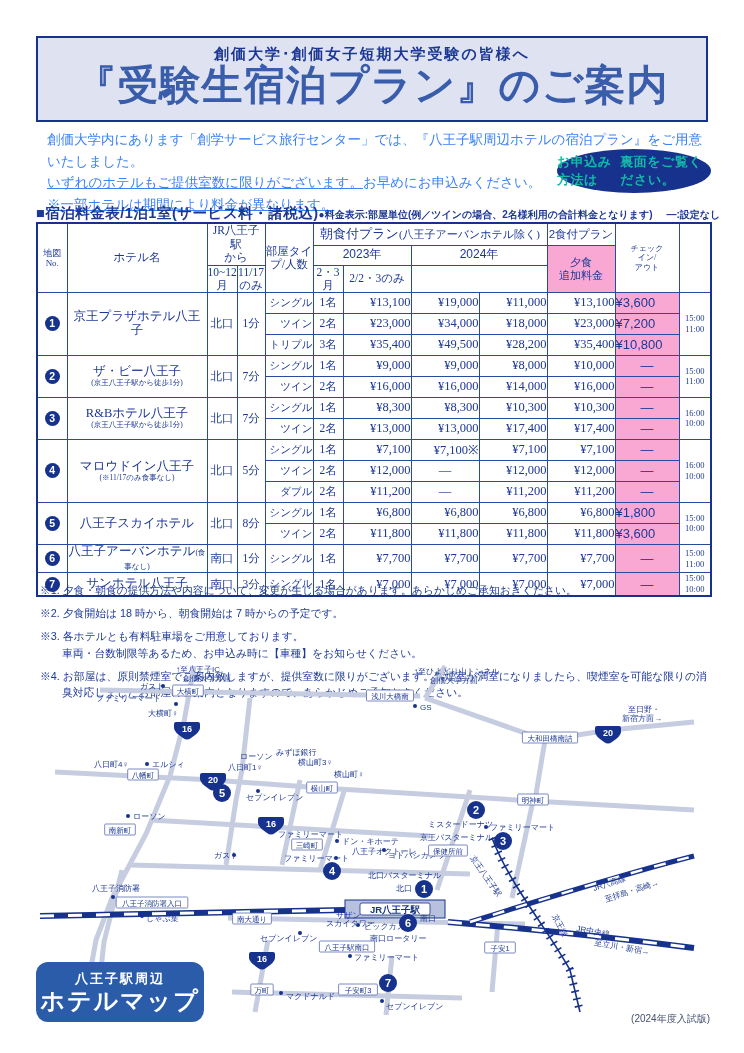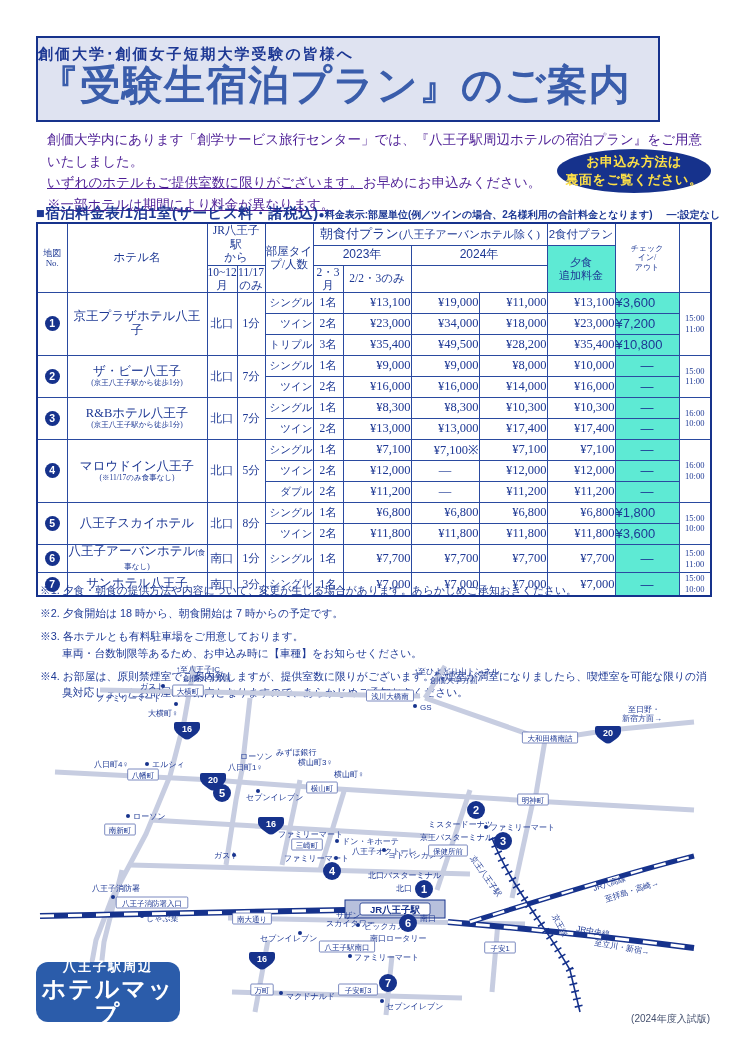--- a/index.html
+++ b/index.html
@@ -1,33 +1,33 @@
 <!DOCTYPE html>
 <html><head>
 <meta charset="utf-8">
 <style>
   html,body{margin:0;padding:0}
   body{width:744px;height:1053px;position:relative;background:#fff;
        font-family:"Liberation Sans",sans-serif;color:#1d3894;overflow:hidden}
   .page{position:absolute;inset:0}
 
   
-  .hdr{position:absolute;left:36px;top:36px;width:624px;height:86px;box-sizing:border-box;
-       background:#dfe3f1;border:2px solid #16328c;text-align:left}
+  .hdr{position:absolute;left:36px;top:36px;width:672px;height:86px;box-sizing:border-box;
+       background:#dfe3f1;border:2px solid #16328c;text-align:center}
   .aud{margin-top:7px;font-size:15px;font-weight:bold;letter-spacing:2px;color:#1d3894}
   .ttl{font-size:41px;font-weight:900;color:#3a5dab;line-height:1.05;letter-spacing:1px;
        font-family:"Liberation Sans",sans-serif}
 
   
   .intro{position:absolute;left:47px;top:129px;width:662px;
-         font-family:"Liberation Serif",serif;font-size:13.5px;line-height:1.6;color:#4c1d95}
+         font-family:"Liberation Serif",serif;font-size:13.5px;line-height:1.6;color:#3b82f6}
   .intro .u{text-decoration:underline}
   .oval{position:absolute;left:557px;top:149px;width:154px;height:44px;background:#16328c;
-        border-radius:50%;color:#fde047;font-weight:bold;font-size:13px;line-height:1.4;
-        display:flex;flex-direction:column;align-items:center;justify-content:center;letter-spacing:0.5px}
+        border-radius:50%;color:#14b8a6;font-weight:bold;font-size:13px;line-height:1.4;
+        display:flex;align-items:center;justify-content:center;letter-spacing:0.5px}
 
   
   .cap{position:absolute;left:36px;top:204px;width:700px;white-space:nowrap}
   .cap .c1{font-size:14.5px;font-weight:bold;letter-spacing:0.5px}
   .cap .c2{font-size:10px;font-weight:bold;}
   .cap .c3{font-size:10px;font-weight:bold;margin-left:14px}
 
   
   table.rates{position:absolute;left:36px;top:222px;width:672px;border-collapse:collapse;
         table-layout:fixed;font-family:"Liberation Serif",serif;color:#1d3894;
@@ -37,21 +37,21 @@
   .h1{height:22px}.h2{height:20px}.h3{height:18px}
   .rates tbody tr{height:21px}
   .th-sm{font-size:9px}
   .th-md{font-size:11.5px}
   .th-yr{font-size:12px;font-weight:bold;font-family:"Liberation Sans",sans-serif}
   .th-plan{font-size:13px}
   .th-plan small{font-size:11px}
   .th-plan2{font-size:11.5px;font-weight:bold;font-family:"Liberation Sans",sans-serif}
   .th-din{font-size:11px;font-weight:bold;font-family:"Liberation Sans",sans-serif;line-height:1.2}
   .th-chk{font-size:8px;line-height:1.25}
-  .lav{background:#5eead4}
+  .lav{background:#f9a8d4}
   .c-name{text-align:center;vertical-align:middle}
   .c-name .nm{font-size:12.5px;line-height:1.1}
   .c-name .nm small{font-size:7.5px}
   .c-name .sub{font-size:7.5px;line-height:1.1}
   .c-ctr{text-align:center;vertical-align:middle;font-size:11.5px}
   .c-room{text-align:right;vertical-align:middle;font-size:10.5px}
   .c-price{text-align:right;vertical-align:middle;font-size:12.5px;padding-right:11px}
   .c-price.dash,.c-din.dash{text-align:center;padding-right:0}
   .c-din{text-align:left;vertical-align:middle;font-size:13px;font-weight:bold;padding-right:8px;
          font-family:"Liberation Sans",sans-serif}
@@ -60,21 +60,21 @@
          font-size:10.5px;line-height:15px;text-align:center;font-weight:bold;
          font-family:"Liberation Sans",sans-serif}
 
   
   .notes{position:absolute;left:40px;top:582px;width:672px;font-size:10.8px;line-height:1.5;color:#1d3894}
   .note{margin-bottom:7px;white-space:pre-line;padding-left:22px;text-indent:-22px}
 
   
   .mapwrap{position:absolute;left:0;top:660px;width:744px;height:393px}
   svg text{font-family:"Liberation Sans",sans-serif}
-  .maptitle{position:absolute;left:36px;top:302px;width:144px;height:60px;background:#2b5caa;
+  .maptitle{position:absolute;left:36px;top:302px;width:168px;height:60px;background:#2b5caa;
         border-radius:12px;color:#fff;text-align:center;display:flex;flex-direction:column;
         align-items:center;justify-content:center}
   .maptitle .l1{font-size:13px;font-weight:bold;letter-spacing:2px}
   .maptitle .l2{font-size:24px;font-weight:900;letter-spacing:2px;line-height:1.05}
   .edition{position:absolute;right:34px;top:352px;font-size:10px;color:#44506e}
 </style>
 </head>
 <body>
 
 <div class="page">

